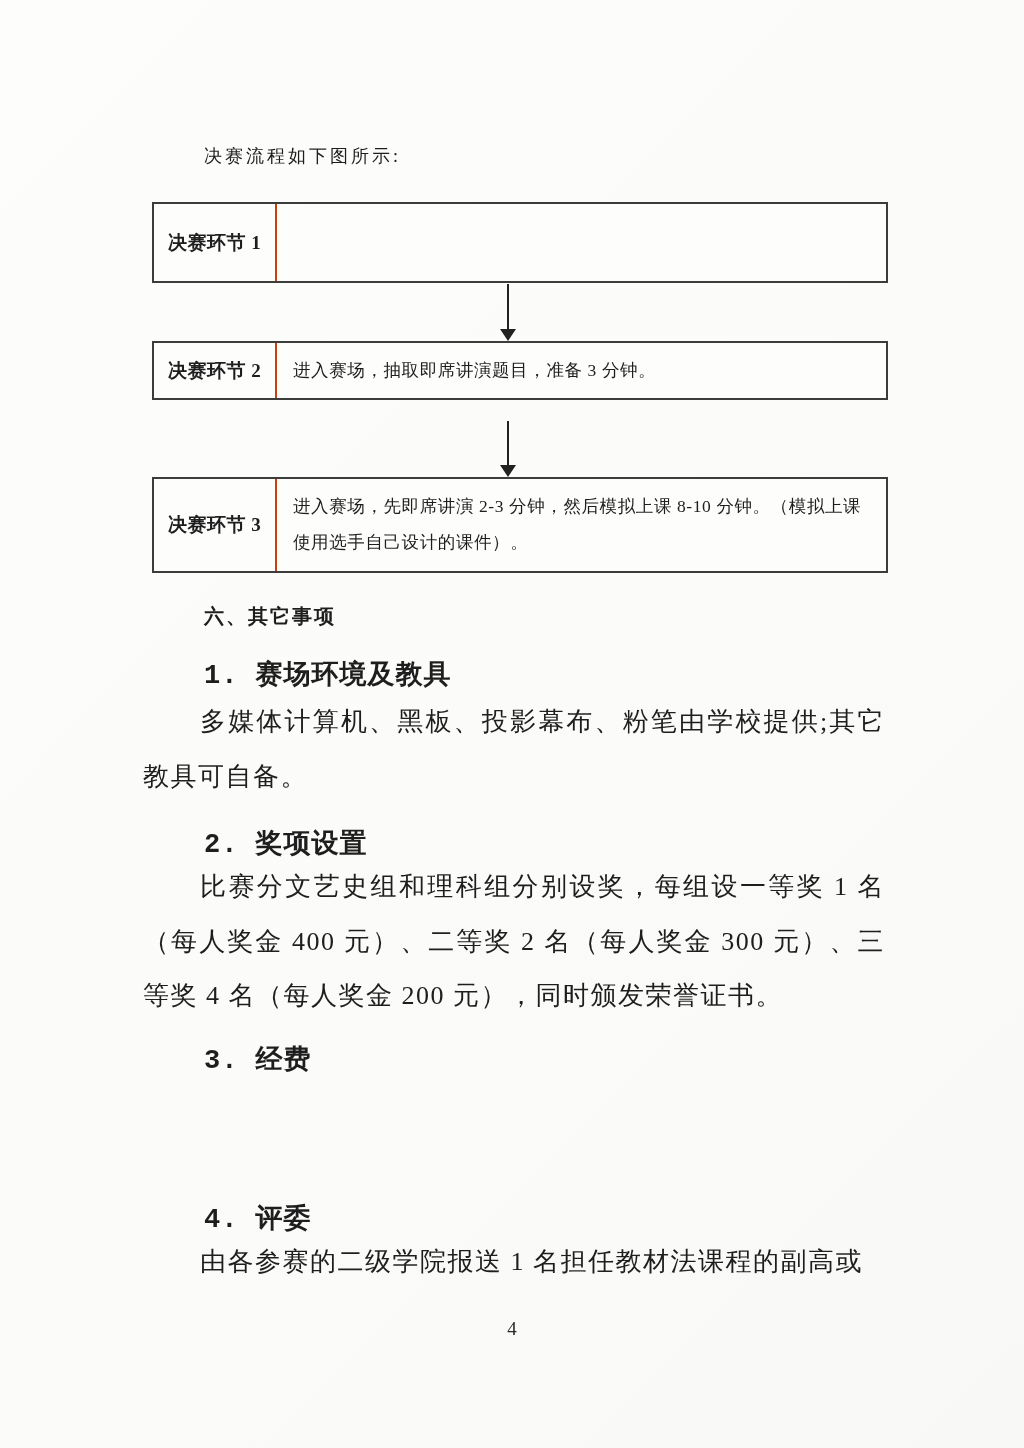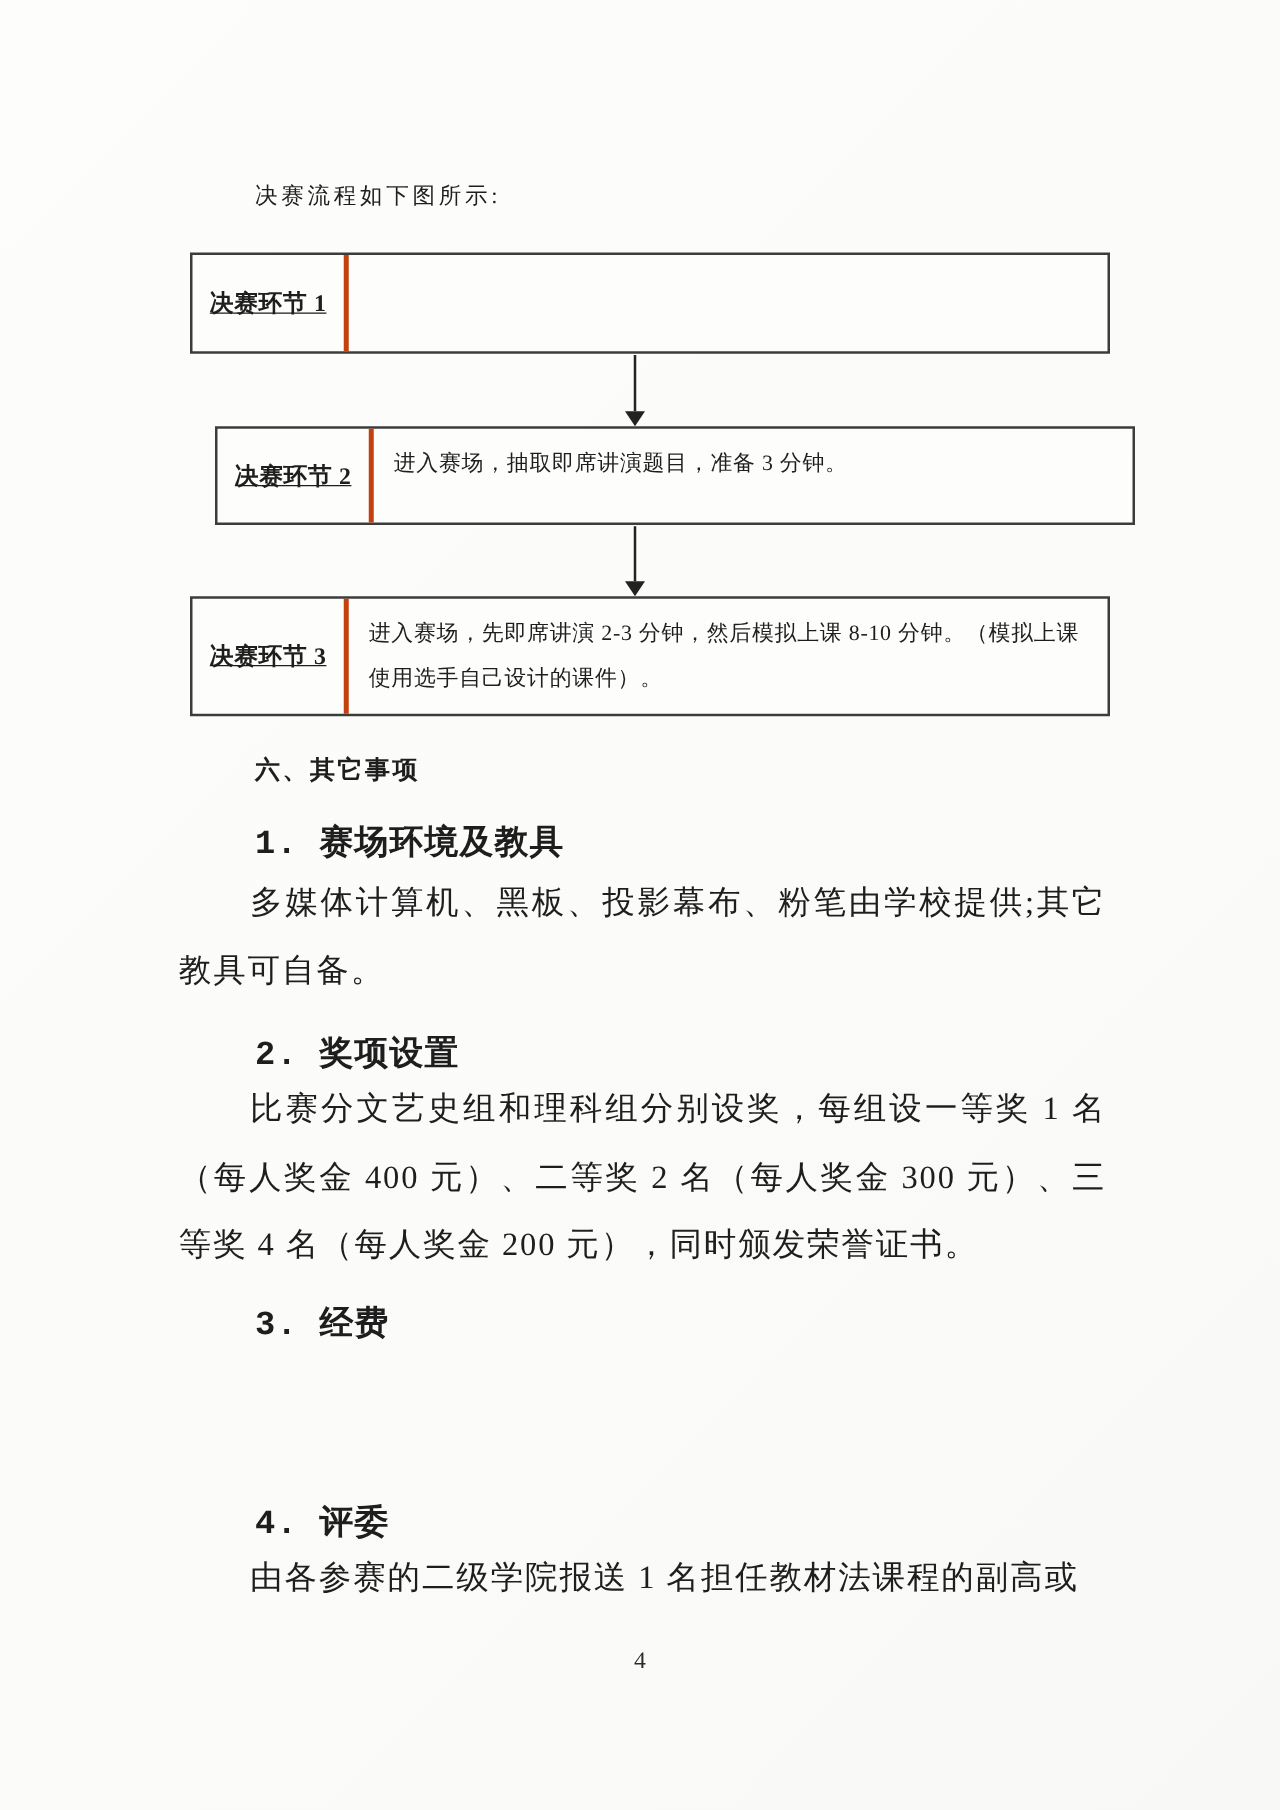--- a/index.html
+++ b/index.html
@@ -36,38 +36,37 @@
     left: 152px;
     width: 736px;
     border: 2px solid #3c3c3c;
     display: flex;
     box-sizing: border-box;
     background: #fdfdfc;
   }
   .flow-label {
     width: 121px;
     flex-shrink: 0;
-    border-right: 4px solid #c2410c;
+    border-right: 2px solid #c2410c;
     display: flex;
     align-items: center;
     justify-content: center;
     font-weight: bold;
     font-size: 19px;
     letter-spacing: 0.5px;
-    text-decoration: underline;
   }
   .flow-desc {
     flex: 1;
     padding: 9px 13px 6px 16px;
     font-size: 17.5px;
     line-height: 36px;
     letter-spacing: 0.6px;
   }
   .box1 { top: 202px; height: 81px; }
-  .box2 { top: 341px; height: 79px; margin-left: 20px; }
+  .box2 { top: 341px; height: 59px; }
   .box3 { top: 477px; height: 96px; }
 
   
   .arrow {
     position: absolute;
     left: 499px;
     width: 17px;
     display: flex;
     flex-direction: column;
     align-items: center;

